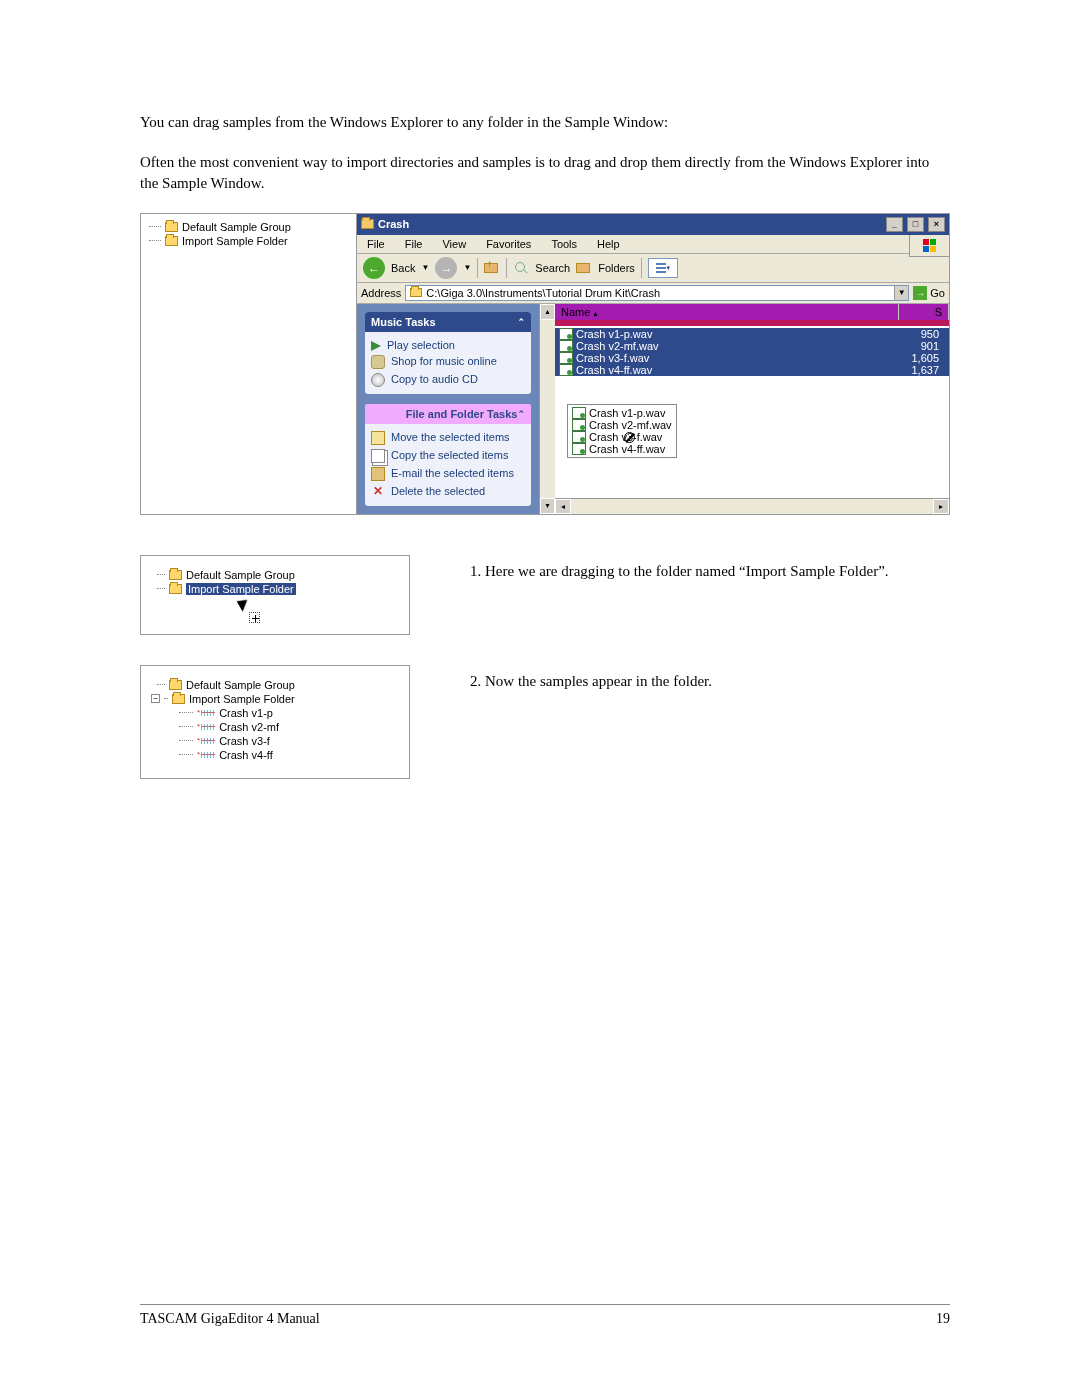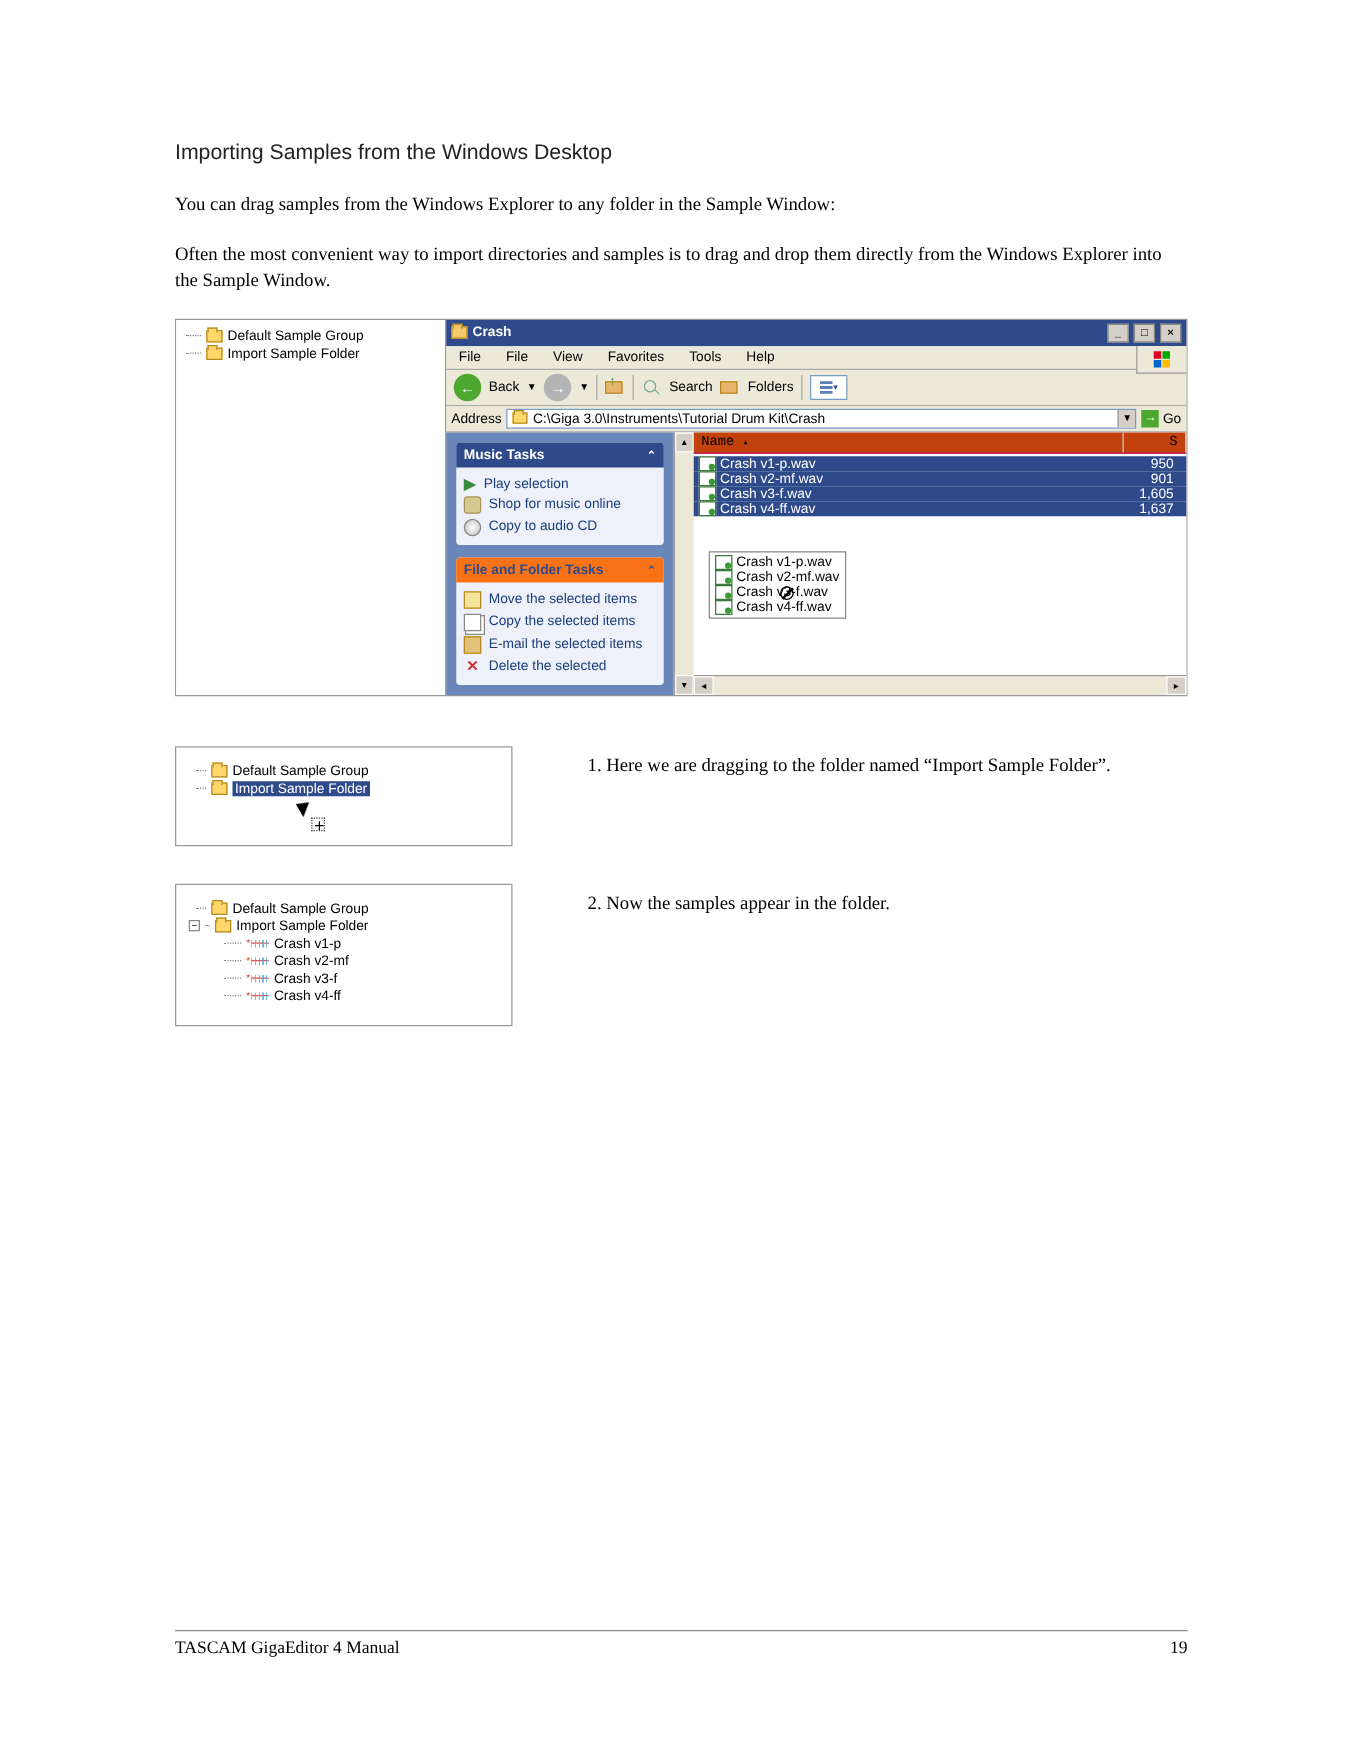--- a/index.html
+++ b/index.html
@@ -42,39 +42,39 @@
 .addrbar { display: flex; align-items: center; padding: 2px 4px; gap: 4px; background: #ece9d8; border-bottom: 1px solid #aaa; }
 .addr-input { flex: 1; background: #fff; border: 1px solid #7a9abf; padding: 1px 4px; display: flex; align-items: center; gap: 4px; position: relative; }
 .addr-drop { position: absolute; right: 0; top: 0; bottom: 0; width: 14px; background: #d4d0c8; border-left: 1px solid #999; text-align: center; font-size: 8px; line-height: 14px; }
 .go-btn { display: flex; align-items: center; gap: 3px; }
 .go-arrow { width: 14px; height: 14px; background: #4ca82e; display: flex; align-items: center; justify-content: center; color: #fff; font-size: 10px; }
 
 .explorer-body { display: flex; flex: 1; position: relative; }
 .tasks-pane { width: 182px; background: #6b86b8; padding: 8px; display: flex; flex-direction: column; gap: 10px; }
 .task-group { background: #eef1f9; border-radius: 3px; }
 .task-head { background: #2e4a8a; color: #fff; padding: 4px 6px; display: flex; justify-content: space-between; align-items: center; font-weight: bold; font-size: 11px; border-radius: 3px 3px 0 0; }
-.task-head.light { background: #f97316; color: #2e4a8a; }
+.task-head.light { background: #f0abfc; color: #2e4a8a; justify-content: flex-end; }
 .chev { font-size: 9px; }
 .task-body { padding: 5px 4px; }
 .task-item { display: flex; align-items: flex-start; gap: 6px; padding: 2px 2px; color: #1a3d7a; }
 .task-ico { width: 14px; height: 14px; flex-shrink: 0; }
 .ico-play { width:0; height:0; border-left:10px solid #3a8a3e; border-top:5px solid transparent; border-bottom:5px solid transparent; margin-top:2px; }
 .ico-shop { background:#d6c98f; border-radius:3px; border:1px solid #a8945a; }
 .ico-cd { border-radius:50%; background: radial-gradient(#fff,#bbb); border:1px solid #888; }
 .ico-move { background:#f5e29b; border:1px solid #b68a1f; }
 .ico-copy { background:#fff; border:1px solid #888; box-shadow:2px 2px 0 #fff, 2px 2px 0 1px #888; }
 .ico-mail { background:#e5c27a; border:1px solid #b68a1f; }
 .ico-del { color:#c33; font-size:12px; font-weight:bold; text-align:center; line-height:12px; }
 
 .scroll-v { width: 16px; background: #ece9d8; display: flex; flex-direction: column; border-left: 1px solid #999; }
 .scroll-v .sb-btn { height: 16px; background: #d4d0c8; border: 1px solid #fff; text-align: center; font-size: 8px; line-height: 14px; }
 .scroll-v .sb-track { flex: 1; }
 
 .file-pane { flex: 1; background: #fff; display: flex; flex-direction: column; }
-.list-head { display: flex; background: #c2410c; border-bottom: 1px solid #be185d; font-family: Liberation Mono, monospace; }
+.list-head { display: flex; background: #a21caf; border-bottom: 6px solid #be185d; }
 .list-head > div { padding: 2px 6px; border-right: 1px solid #c8c8c8; font-size: 11px; }
 .col-name { flex: 1; } .col-size { width: 50px; text-align: right; }
 .file-list { flex: 1; padding: 2px 0; position: relative; }
 .file-row { display: flex; align-items: center; padding: 0 4px; }
 .file-row.sel { background: #2e4a8a; color: #fff; }
 .wav-ico { width: 14px; height: 12px; background: #fff; border: 1px solid #3a7a3a; position: relative; margin-right: 3px; flex-shrink: 0; }
 .wav-ico::after { content:''; position:absolute; width:5px; height:5px; background:#3a9a3a; border-radius:50%; bottom:0; right:0; }
 .file-name { flex: 1; } .file-size { width: 50px; text-align: right; padding-right: 6px; }
 
 .drag-ghost { position: absolute; left: 12px; top: 78px; border: 1px solid #888; background: #fff; padding: 2px 4px; font-size: 11px; }
@@ -113,21 +113,20 @@
 .sample-ico .wv::after { content:''; position:absolute; inset:0; background: repeating-linear-gradient(90deg,#5aa8c9 0,#5aa8c9 1px,transparent 1px,transparent 3px); opacity:0.8; }
 
 .fig-caption { flex: 1; font-size: 15px; line-height: 1.35; padding-top: 6px; }
 
 .footer { position: absolute; bottom: 70px; left: 140px; right: 130px; display: flex; justify-content: space-between; font-size: 14px; border-top: 0.5px solid #888; padding-top: 6px; }
 </style>
 </head>
 <body>
 
 <div class="page">
-  <div class="heading">Importing Samples from the Windows Desktop</div>
   <div class="para">You can drag samples from the Windows Explorer to any folder in the Sample Window:</div>
   <div class="para">Often the most convenient way to import directories and samples is to drag and drop them directly from the Windows Explorer into the Sample Window.</div>
 
   <div class="figure-main">
 
     <div class="sample-tree">
       <div class="tree-row">
         <div class="tree-conn"></div>
         <div class="folder-ico"></div>
         <span>Default Sample Group</span>

